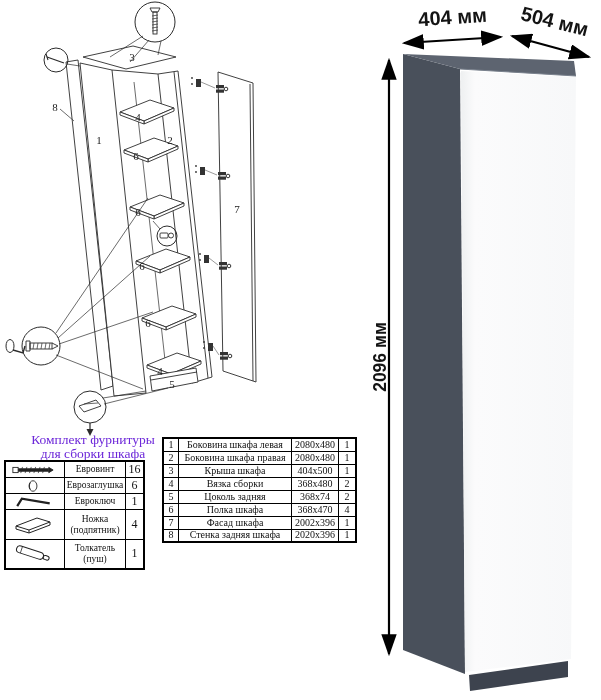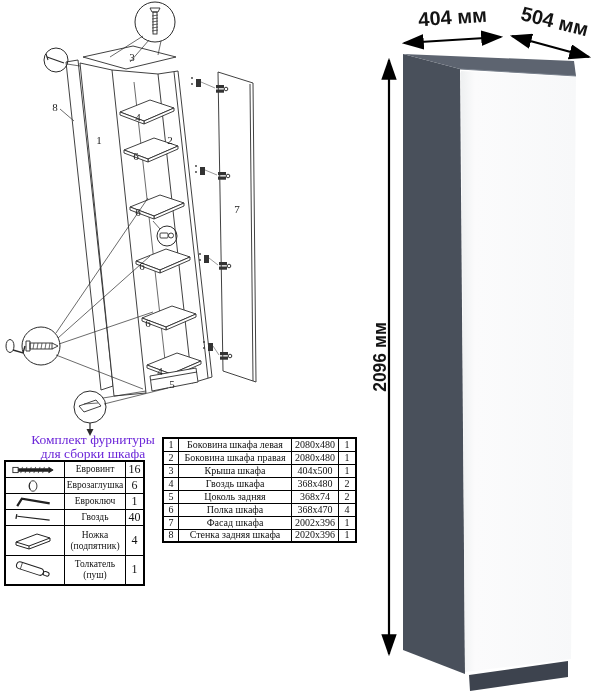--- a/index.html
+++ b/index.html
@@ -253,32 +253,20 @@
       </tr>
       <tr style="height:15px">
         <td class="c-icon">
             <svg width="52" height="13" viewBox="0 0 52 14">
               <polyline points="9,12 14,4 44,9" stroke="#222" stroke-width="2.4" fill="none"></polyline>
             </svg>
           </td>
         <td class="c-name">Евроключ</td>
         <td class="c-qty">1</td>
       </tr>
-      <tr style="height:16px">
-        <td class="c-icon">
-            <svg width="52" height="14" viewBox="0 0 52 16">
-              <g stroke="#222">
-                <line x1="8" y1="6" x2="45" y2="10.5" stroke-width="1.3"></line>
-                <line x1="7.5" y1="3.5" x2="6.5" y2="9" stroke-width="1.5"></line>
-              </g>
-            </svg>
-          </td>
-        <td class="c-name">Гвоздь</td>
-        <td class="c-qty">40</td>
-      </tr>
       <tr style="height:30px">
         <td class="c-icon">
             <svg width="52" height="24" viewBox="0 0 52 24">
               <g stroke="#222" fill="none" stroke-width="1">
                 <path d="M9,13 L30,5 L43,9 L22,17 Z"></path>
                 <path d="M9,13 L9,16 L22,20 L22,17"></path>
                 <path d="M43,9 L43,12 L22,20"></path>
               </g>
             </svg>
           </td>
@@ -316,21 +304,21 @@
         <td class="p-qty">1</td>
       </tr>
       <tr>
         <td class="p-num">3</td>
         <td class="p-name">Крыша шкафа</td>
         <td class="p-size">404x500</td>
         <td class="p-qty">1</td>
       </tr>
       <tr>
         <td class="p-num">4</td>
-        <td class="p-name">Гвоздь шкафа</td>
+        <td class="p-name">Вязка сборки</td>
         <td class="p-size">368x480</td>
         <td class="p-qty">2</td>
       </tr>
       <tr>
         <td class="p-num">5</td>
         <td class="p-name">Цоколь задняя</td>
         <td class="p-size">368x74</td>
         <td class="p-qty">2</td>
       </tr>
       <tr>

